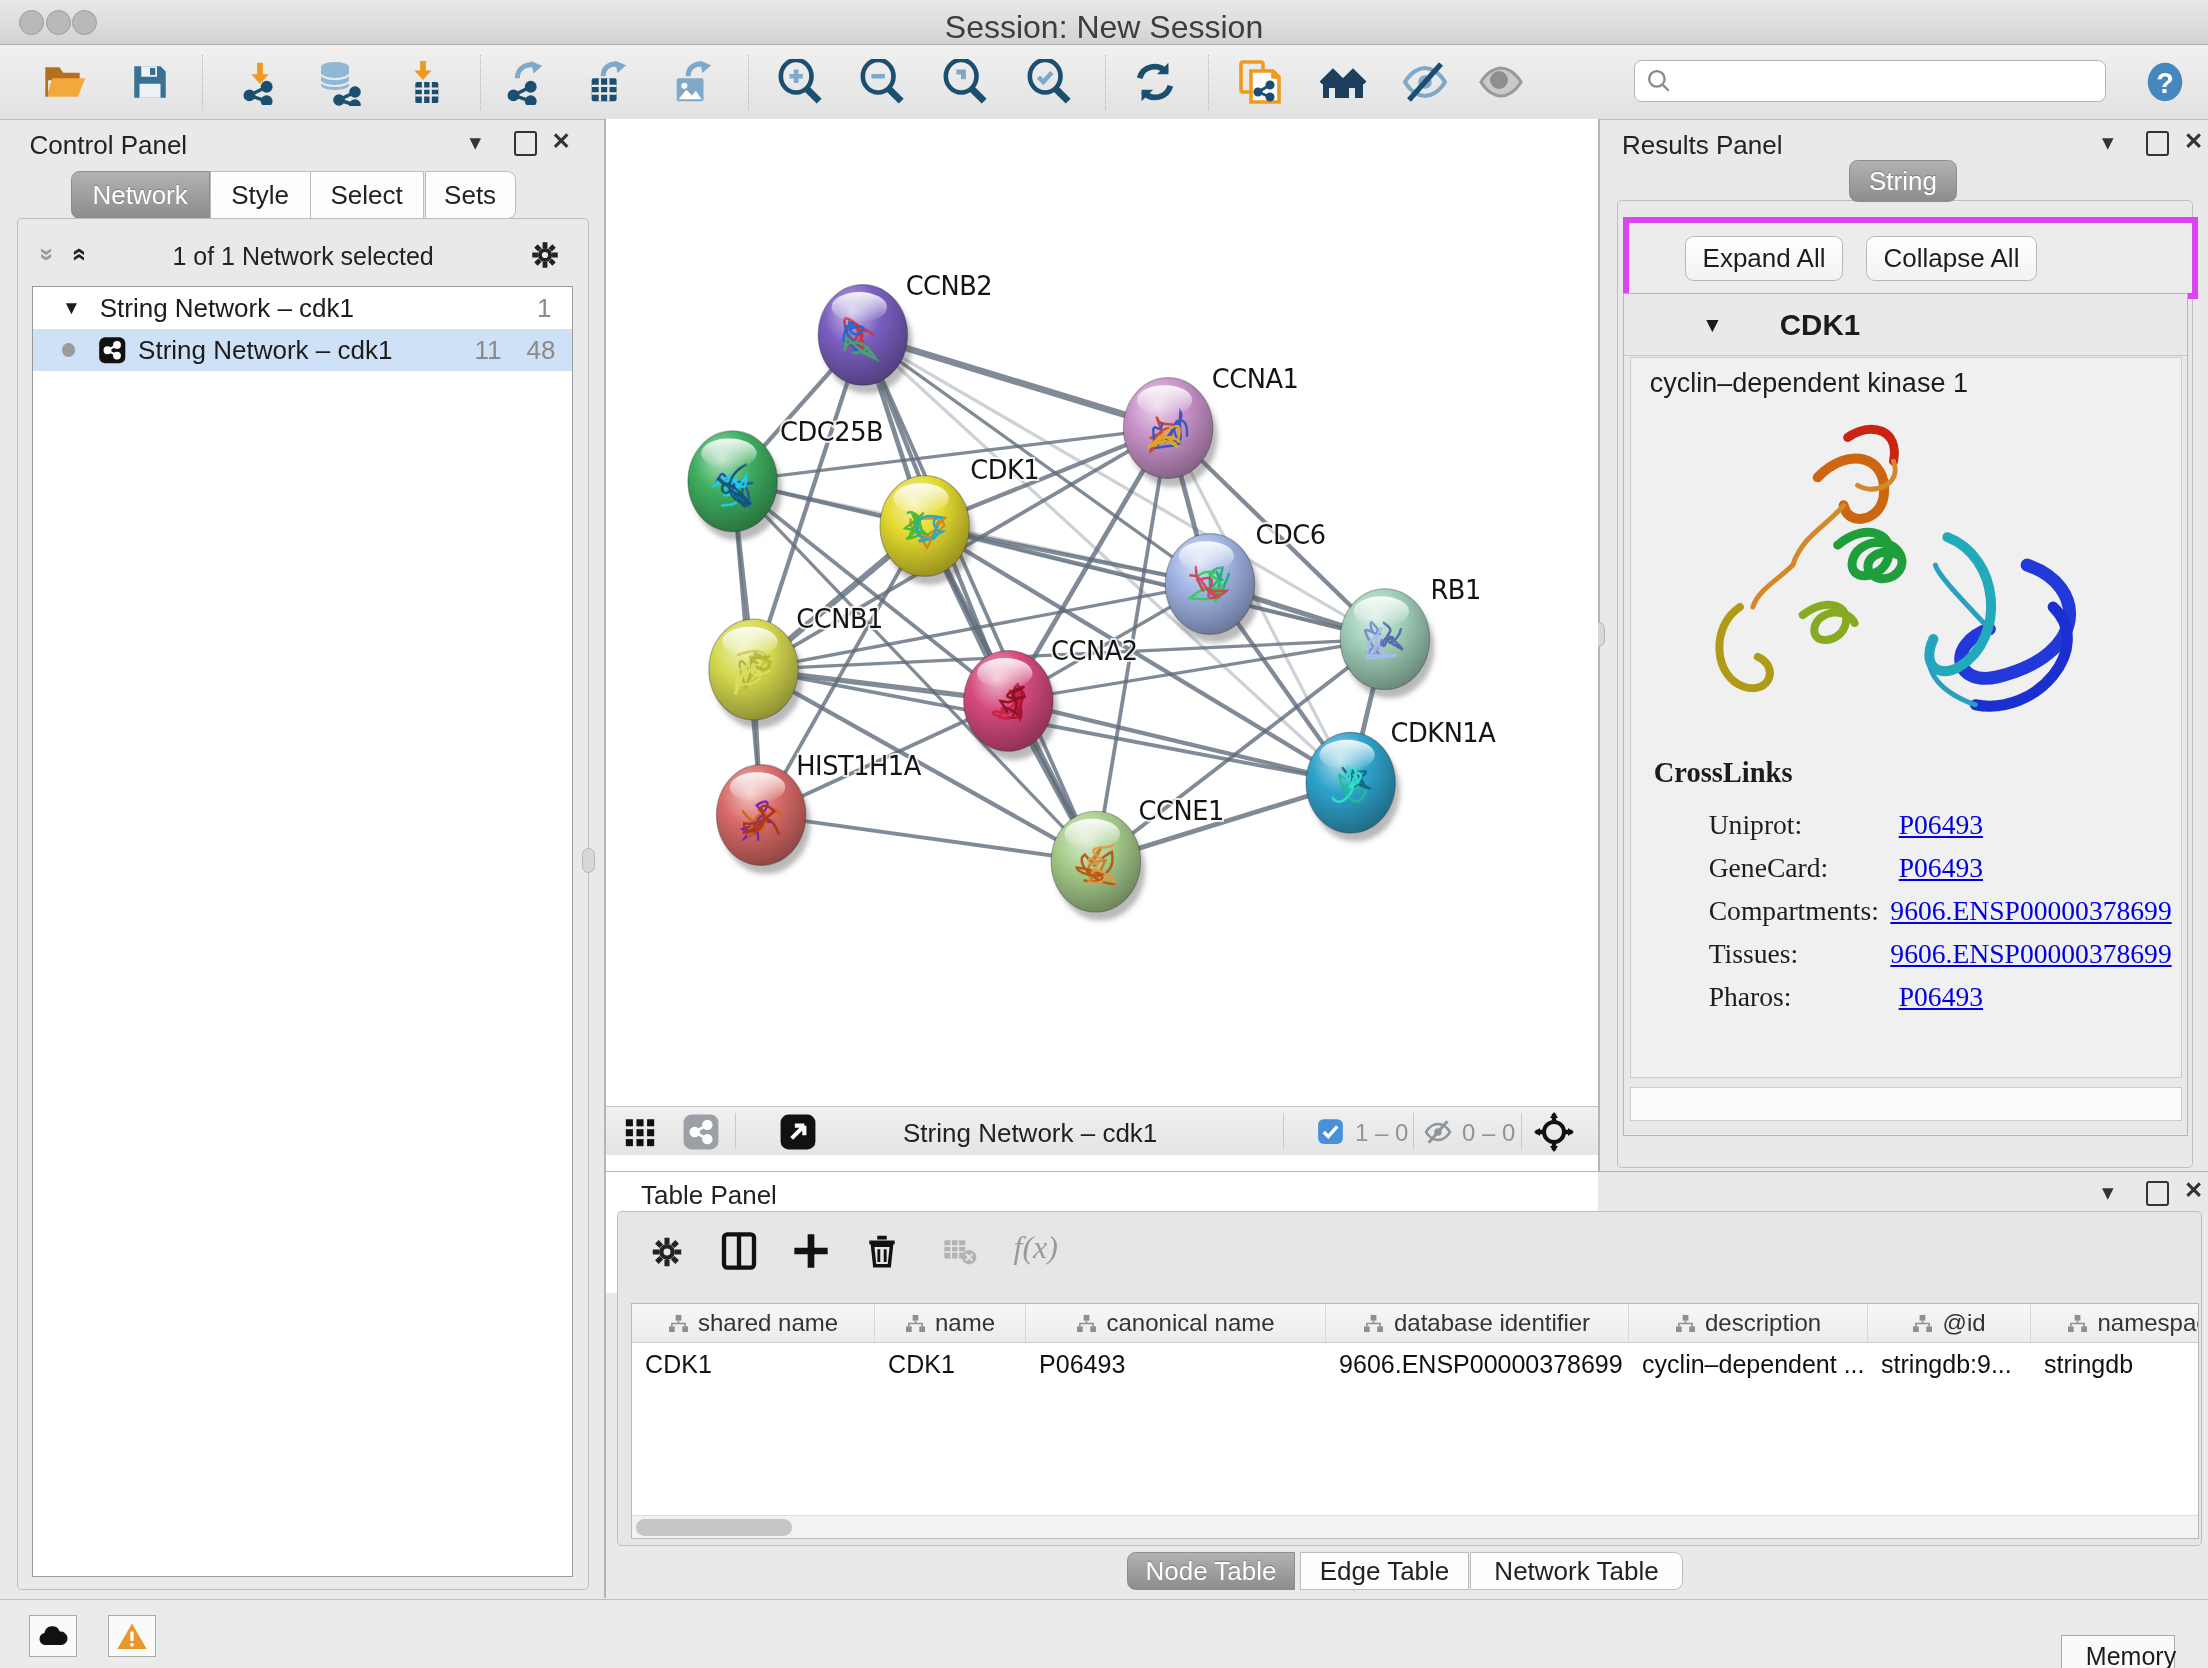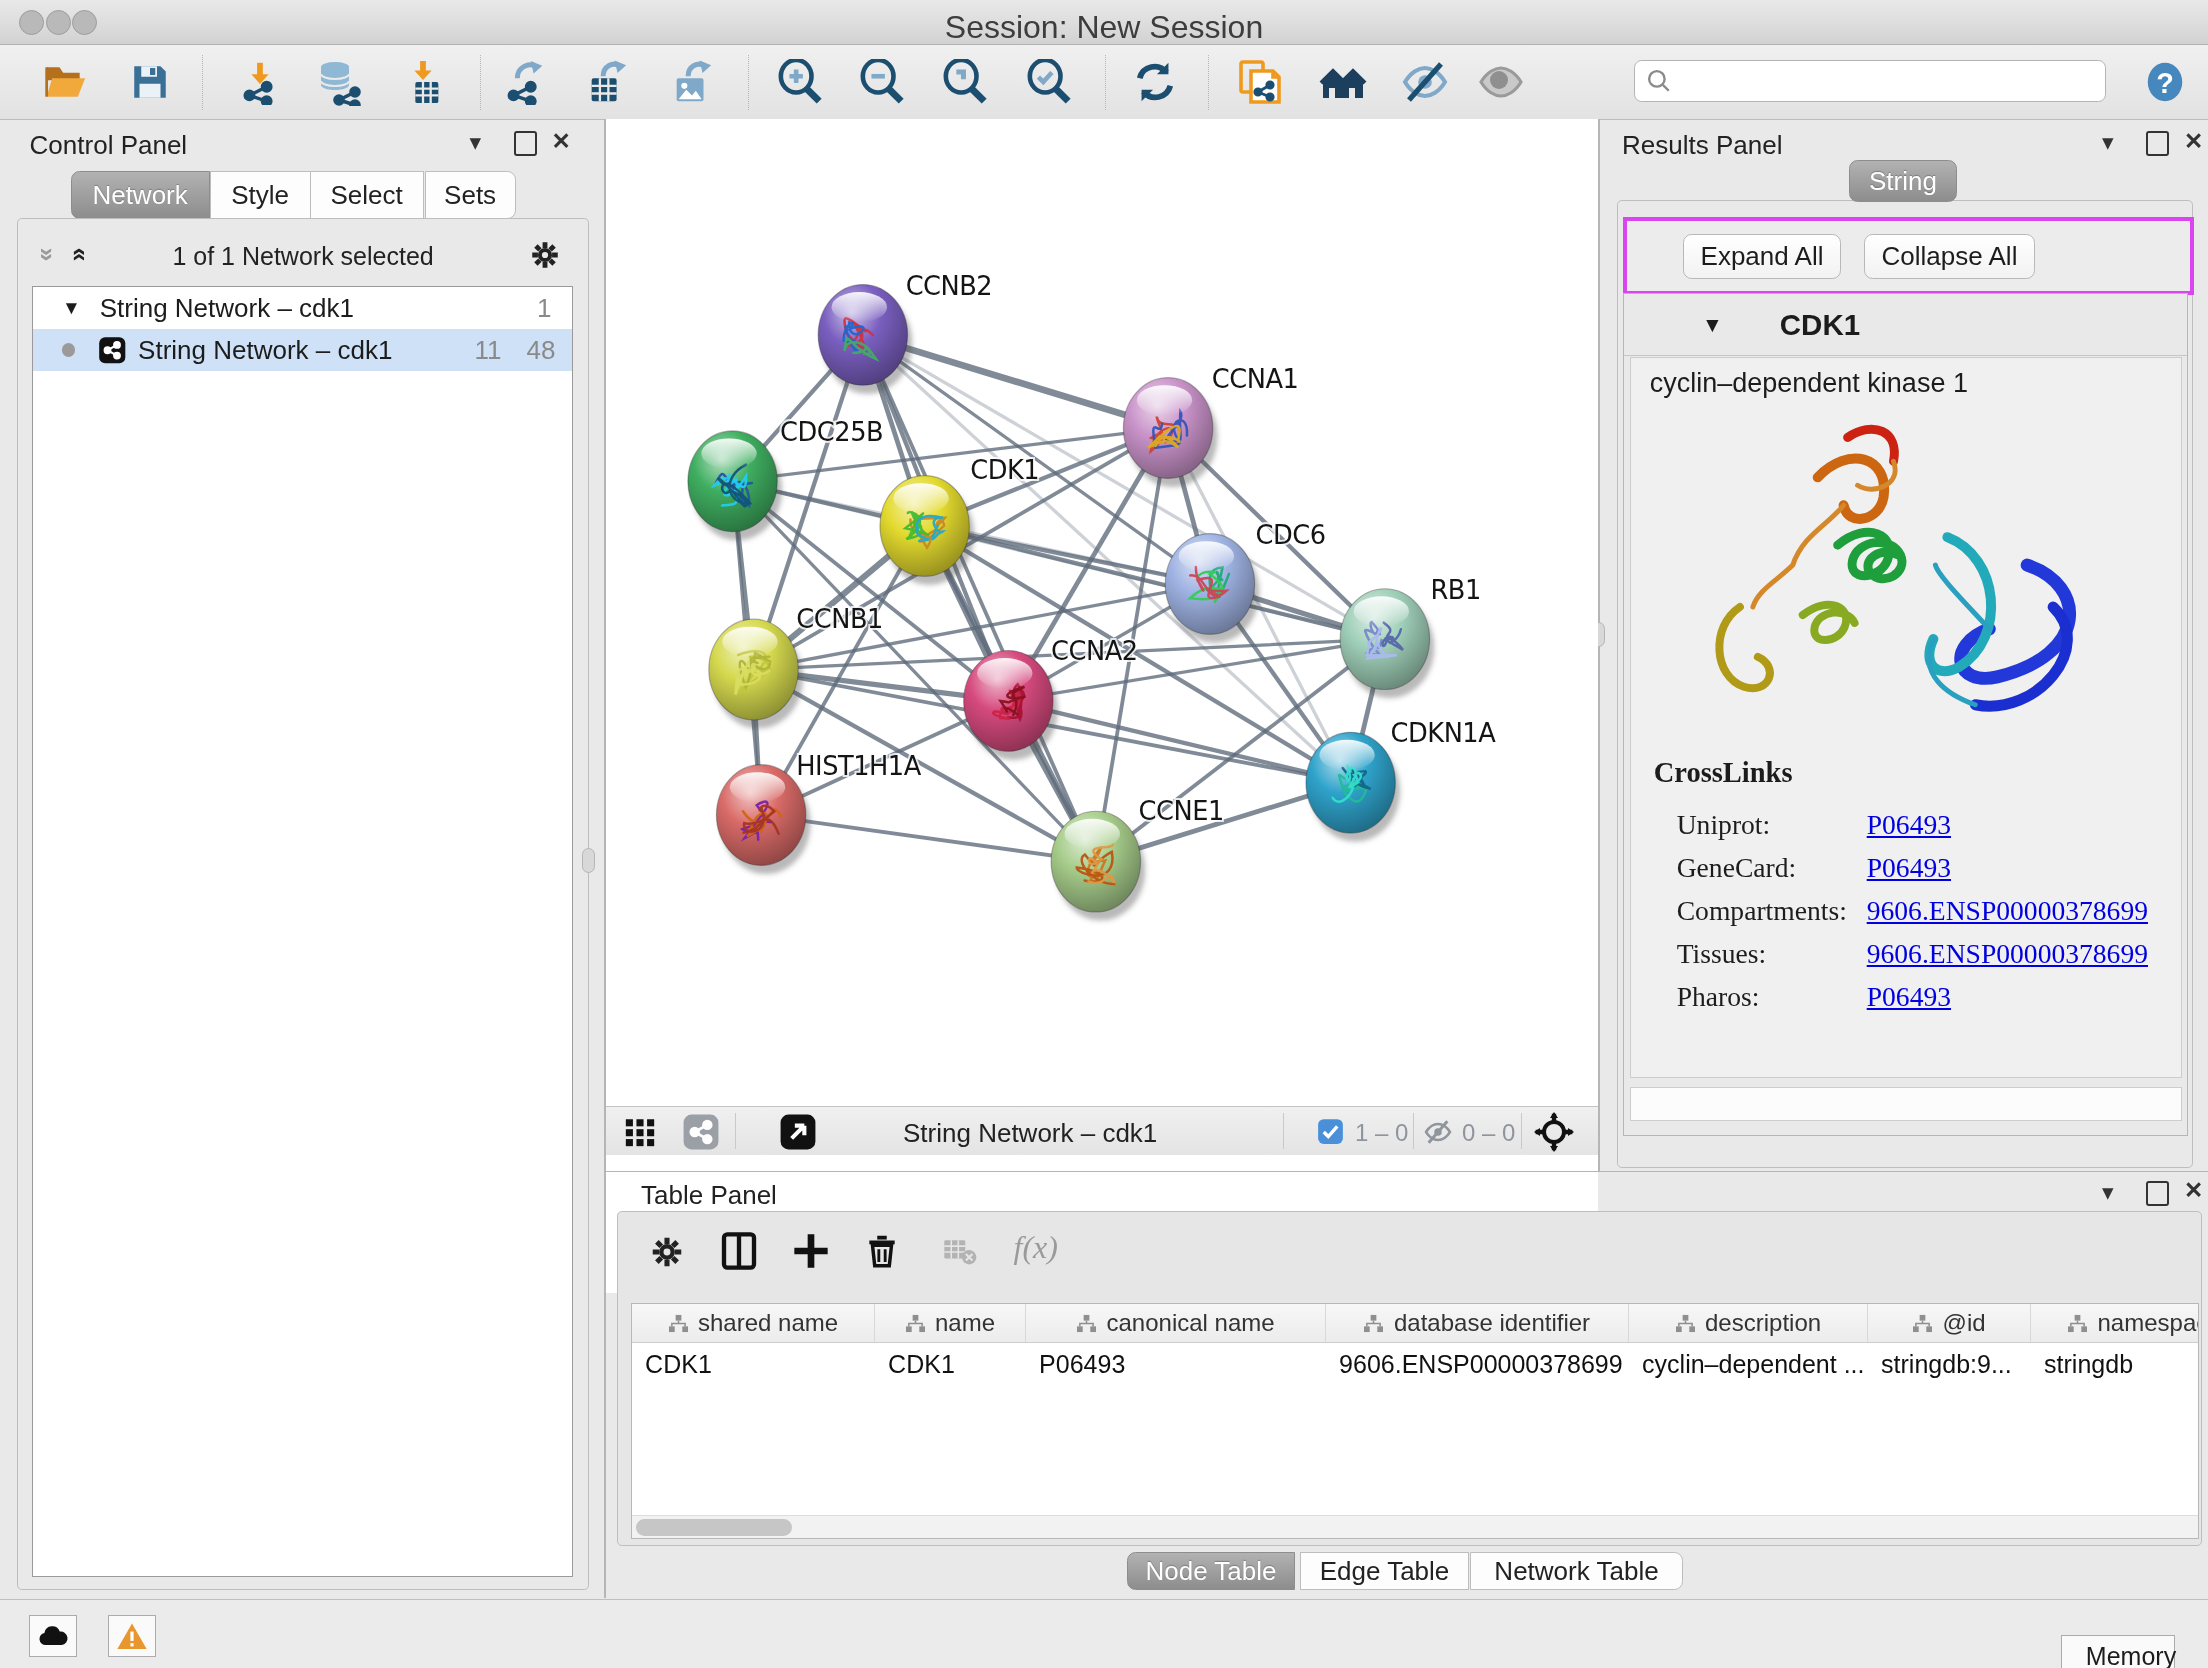--- a/index.html
+++ b/index.html
@@ -40,21 +40,21 @@
   .vdiv{width:1.9px;background:#b5b5b5;}
   .netbar{left:606px;top:1106px;width:992px;height:48px;background:linear-gradient(#f0f0f0,#e4e4e4);
     border-top:1px solid #c3c3c3;}
   .nbsep{top:5.7px;width:0;height:36px;border-left:1px solid #c9c9c9;position:absolute;}
   .grayinfo{color:#8f959c;font-size:24px;}
   .handle{background:#d8d8d8;border:1px solid #b5b5b5;border-radius:9.5px;}
   
   .btn{background:linear-gradient(#ffffff,#f2f2f2);border:1px solid #b8b8b8;border-radius:8.6px;
     font-size:26px;display:flex;align-items:center;justify-content:center;cursor:pointer;}
   .serif{font-family:"Liberation Serif",serif;}
-  .xl-row{display:flex;height:43px;align-items:center;}
+  .xl-row{display:flex;height:43px;align-items:center;margin-left:32px;}
   .xl-lbl{width:190px;font-size:27.6px;color:#1d1d1d;font-family:"Liberation Serif",serif;}
   .xl-val{font-size:27.6px;font-family:"Liberation Serif",serif;text-decoration:underline;cursor:pointer;}
   
   .tblwrap{background:#fff;border:1px solid #b8b8b8;overflow:hidden;}
   .thead{display:flex;height:38px;background:linear-gradient(#f7f7f7,#ececec);border-bottom:1.9px solid #cdcdcd;}
   .th{display:flex;align-items:center;justify-content:center;gap:9.5px;font-size:24px;color:#333;
       border-right:1px solid #d8d8d8;box-sizing:border-box;flex:0 0 auto;overflow:hidden;white-space:nowrap;cursor:pointer;}
   .trow{display:flex;height:42px;align-items:center;}
   .td{font-size:25px;color:#111;padding-left:13.3px;box-sizing:border-box;flex:0 0 auto;
       overflow:hidden;white-space:nowrap;}
@@ -587,21 +587,21 @@
     <span class="abs ptitle" style="left:22px;top:11.4px;">Results Panel</span>
     <span class="abs pcbtn" style="left:502px;top:12.4px;">▾</span>
     <div class="abs sqbtn" style="left:546px;top:12.4px;"></div>
     <span class="abs pcbtn" style="left:584px;top:10.5px;font-weight:bold;">✕</span>
 
     <div class="abs sunken" style="left:17px;top:81px;width:574px;height:966px;"></div>
     <div class="abs tab sel ra" style="left:249px;top:41px;width:108px;height:42px;">
         <span>String</span>
       </div>
 
-    <div class="abs" style="left:23px;top:98px;width:563px;height:70px;border:4px solid #d946ef;background:#ececec;">
+    <div class="abs" style="left:23px;top:98px;width:563px;height:70px;border:6px solid #d946ef;background:#ececec;">
       <div class="abs btn" style="left:56px;top:13.3px;width:156px;height:43px;">
           <span>Expand All</span>
         </div>
       <div class="abs btn" style="left:237px;top:13.3px;width:169px;height:43px;">
           <span>Collapse All</span>
         </div>
     </div>
 
     <div class="abs" style="left:23px;top:174px;width:563px;height:841px;border:1px solid #b6b6b6;background:#e9e9e9;">
       <div class="abs" style="left:0;top:0;width:563px;height:61px;border-bottom:1px solid #c6c6c6;display:flex;align-items:center;">

